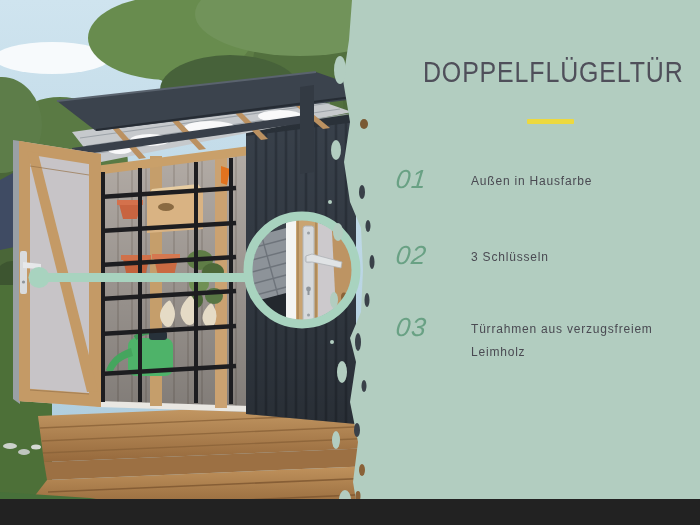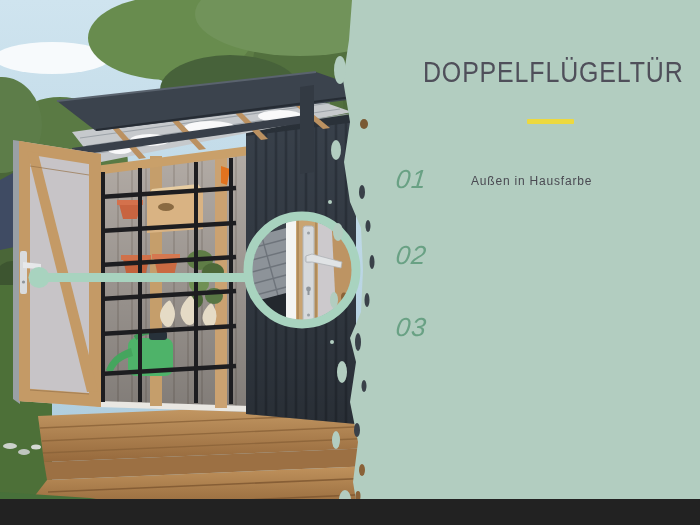--- a/index.html
+++ b/index.html
@@ -329,20 +329,25 @@
     <div class="num">01</div>
     <div class="txt">
       <div>Außen in Hausfarbe</div>
       <div></div>
     </div>
   </div>
 
   <div class="overlay feature f2">
     <div class="num">02</div>
     <div class="txt">
+      <div>3 Schlüsseln</div>
     </div>
   </div>
 
   <div class="overlay feature f3">
     <div class="num">03</div>
+    <div class="txt">
+      <div>Türrahmen aus verzugsfreiem</div>
+      <div>Leimholz</div>
+    </div>
   </div>
 
 </div>
 
 </body></html>

